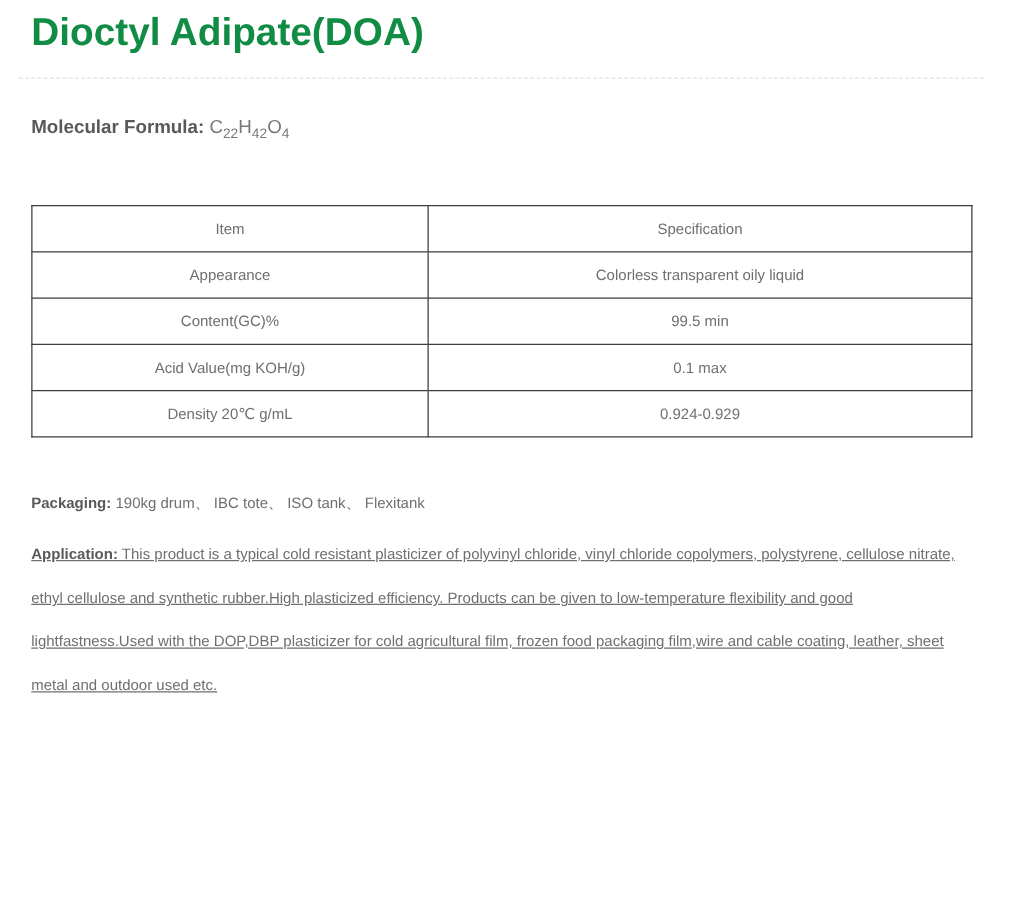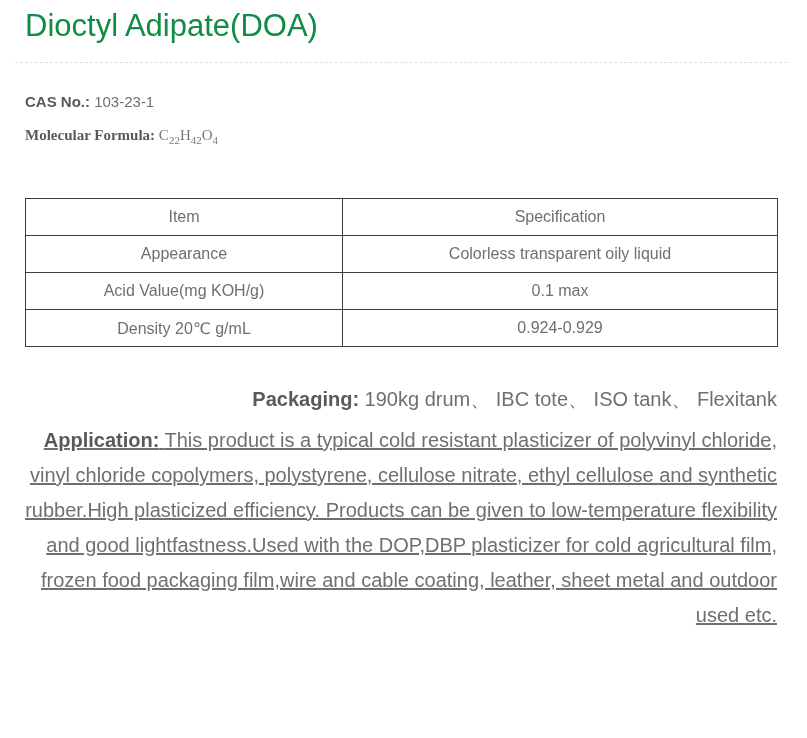--- a/index.html
+++ b/index.html
@@ -9,21 +9,21 @@
     background: #ffffff;
     font-family: "Liberation Sans", "DejaVu Sans", sans-serif;
     color: #6f6f6f;
     overflow: hidden;
   }
   .page { padding: 0 30px 0 25px; }
 
   .page-title {
     margin: 0; padding-top: 5px;
     font-size: 31px; line-height: 41px;
-    font-weight: 400;
+    font-weight: 700;
     color: #108c44;
     letter-spacing: 0px;
   }
   .title-divider {
     border: none;
     border-top: 1px dashed #e0e0e6;
     margin: 16px -10px 0 -10px;
     height: 0;
   }
 
@@ -40,52 +40,47 @@
   .spec-table {
     width: 752px;
     margin-top: 52px;
     border-collapse: collapse;
     table-layout: fixed;
   }
   .spec-table th, .spec-table td {
     border: 1px solid #3d3d3d;
     height: 37px;
     padding: 0 6px;
-    font-size: 16px;
+    font-size: 12px;
     font-weight: 400;
     color: #6f6f6f;
     text-align: center;
     vertical-align: middle;
   }
 
   .body-line {
     margin: 42px 0 0 0;
-    font-size: 20px; line-height: 21px;
+    font-size: 12px; line-height: 21px;
     color: #6f6f6f;
-    text-align: right;
   }
   .application {
     margin-top: 13px;
     line-height: 35px;
     text-decoration: underline;
   }
 </style>
 </head>
 <body>
 
 <div class="page">
 
   <h1 class="page-title">Dioctyl Adipate(DOA)</h1>
 
   <hr class="title-divider">
 
-  <p class="prop-line">
-    <span class="label">CAS No.:</span>
-    <span>103-23-1</span>
-  </p>
 
   <p class="prop-line">
     <span class="label">Molecular Formula:</span>
     <span class="formula"><span>C</span><sub>22</sub><span>H</span><sub>42</sub><span>O</span><sub>4</sub></span>
   </p>
 
   <table class="spec-table">
     <colgroup>
       <col style="width:317px">
       <col style="width:435px">
@@ -95,20 +90,24 @@
         <th>Item</th>
         <th>Specification</th>
       </tr>
     </thead>
     <tbody id="spec-body">
     <tr>
       <td>Appearance</td>
       <td>Colorless transparent oily liquid</td>
     </tr>
 
+    <tr>
+      <td>Content(GC)%</td>
+      <td>99.5 min</td>
+    </tr>
 
     <tr>
       <td>Acid Value(mg KOH/g)</td>
       <td>0.1 max</td>
     </tr>
 
 
 
     <tr>
       <td>Density 20℃ g/mL</td>

